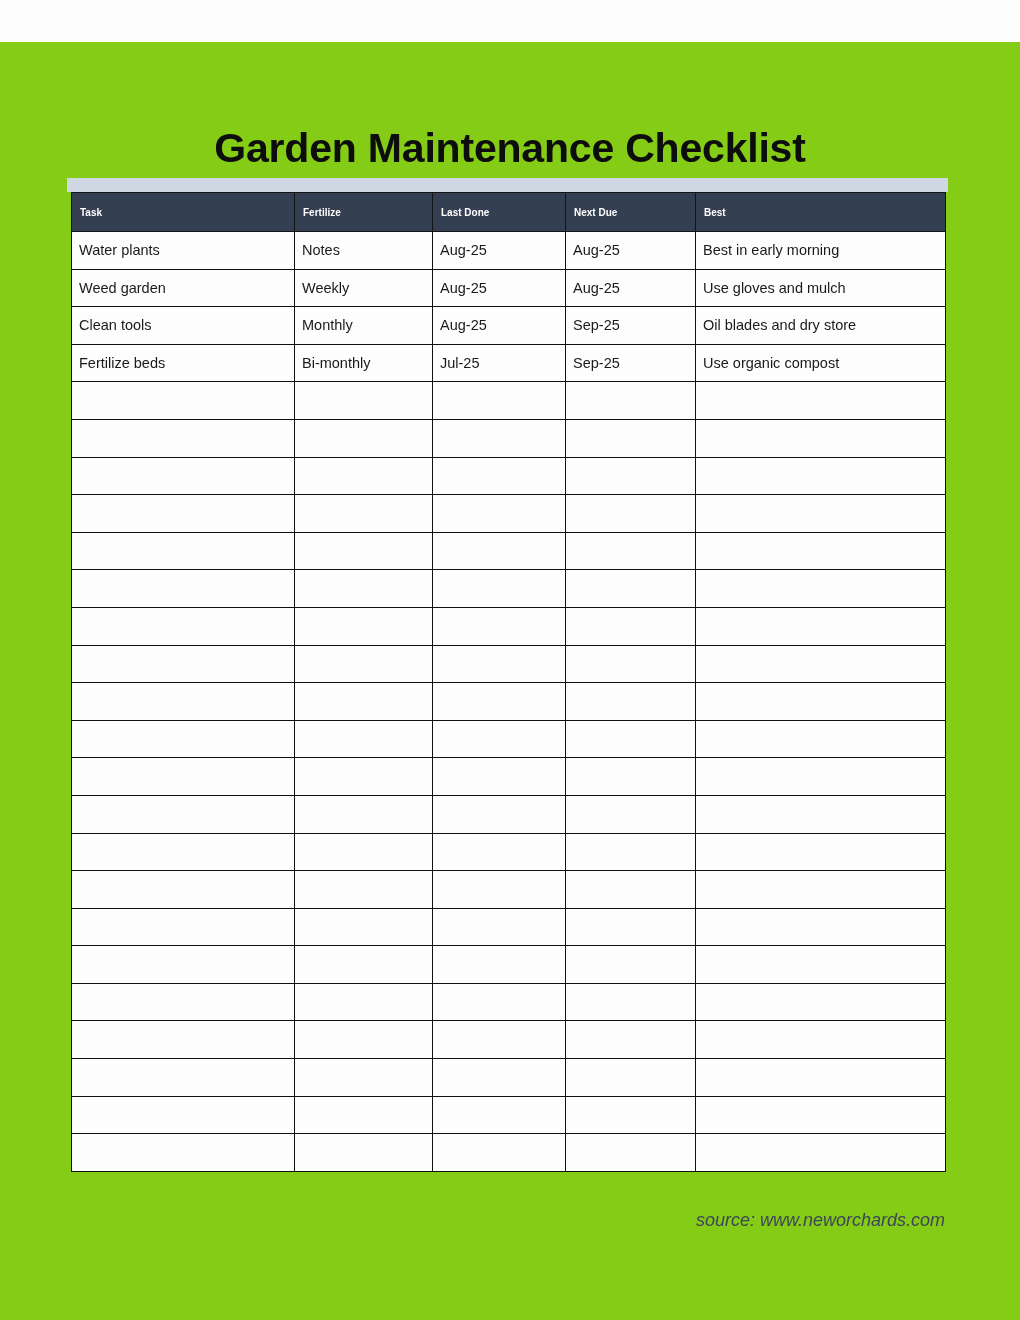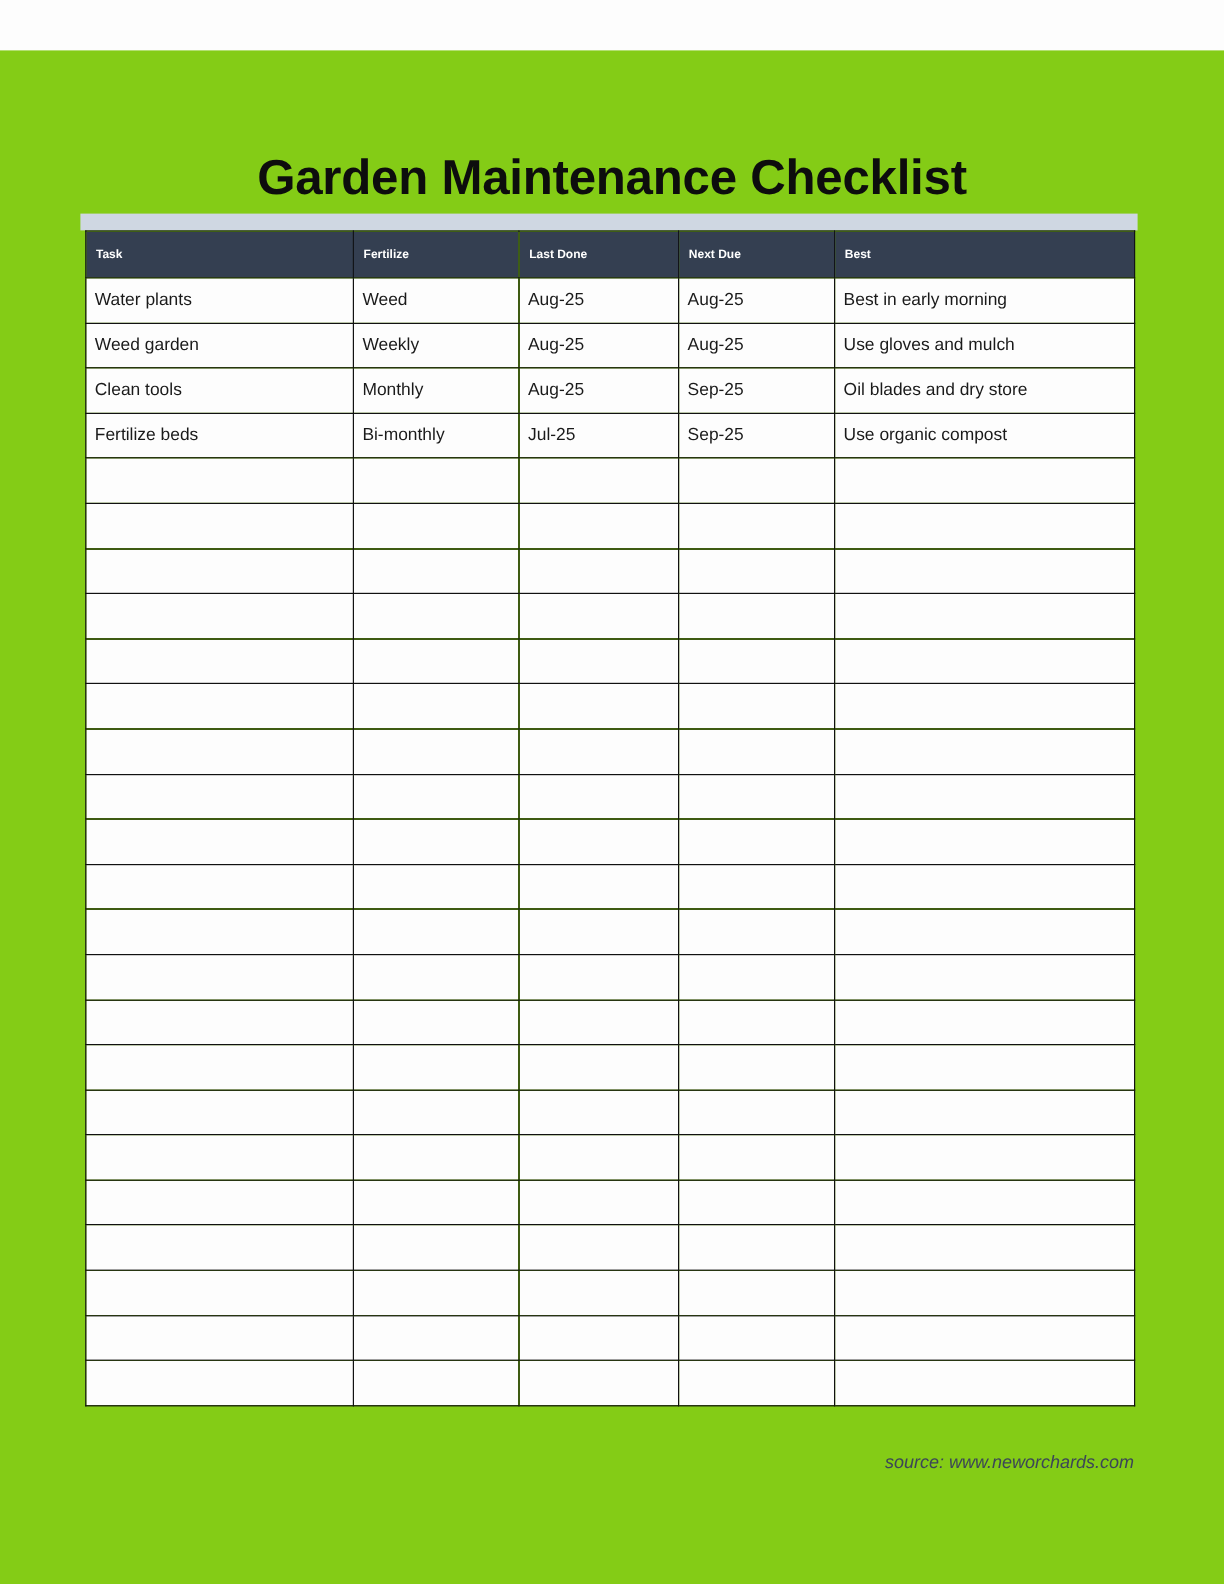--- a/index.html
+++ b/index.html
@@ -95,21 +95,21 @@
 
   table.sheet tbody tr.empty td {
     height: 37.6px;
   }
 
   
   .source-note {
     position: absolute;
     right: 75px;
     top: 1168px;
-    font-size: 15px;
+    font-size: 18px;
     font-style: italic;
     color: #3c4657;
     white-space: nowrap;
     text-align: right;
   }
 </style>
 </head>
 <body>
 
 <div class="page">
@@ -132,21 +132,21 @@
           <th>Task</th>
           <th>Fertilize</th>
           <th>Last Done</th>
           <th>Next Due</th>
           <th>Best</th>
         </tr>
       </thead>
       <tbody id="table-body">
           <tr>
             <td>Water plants</td>
-            <td>Weed</td>
+            <td>Notes</td>
             <td>Aug-25</td>
             <td>Aug-25</td>
             <td>Best in early morning</td>
           </tr>
           <tr>
             <td>Weed garden</td>
             <td>Weekly</td>
             <td>Aug-25</td>
             <td>Aug-25</td>
             <td>Use gloves and mulch</td>

